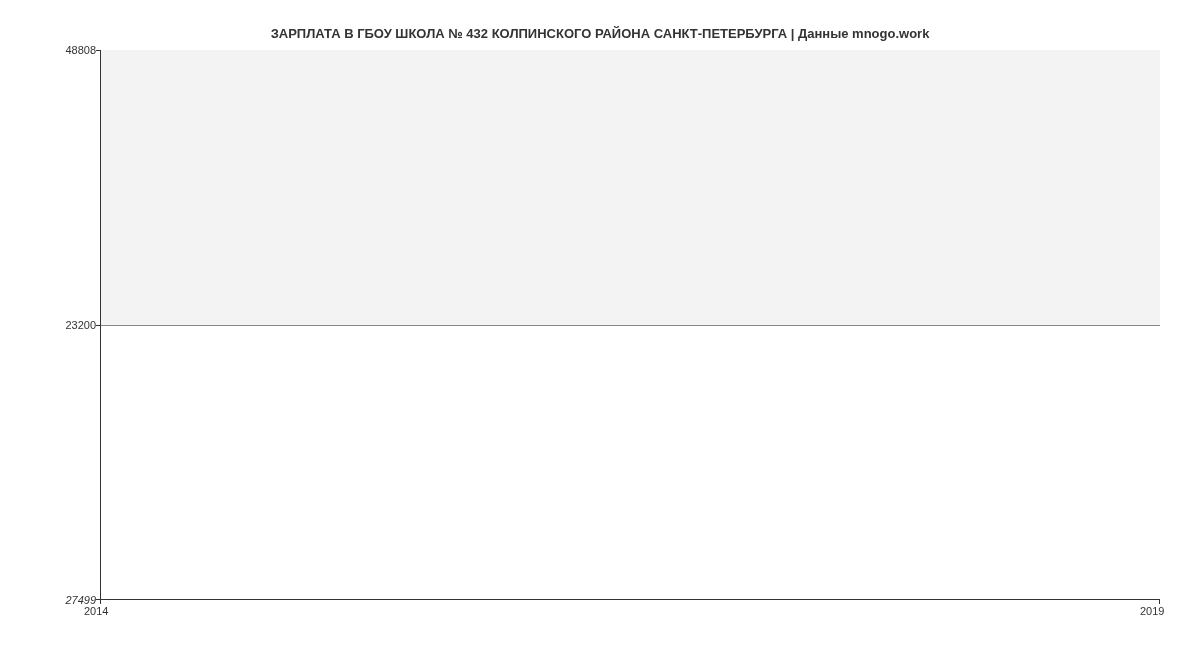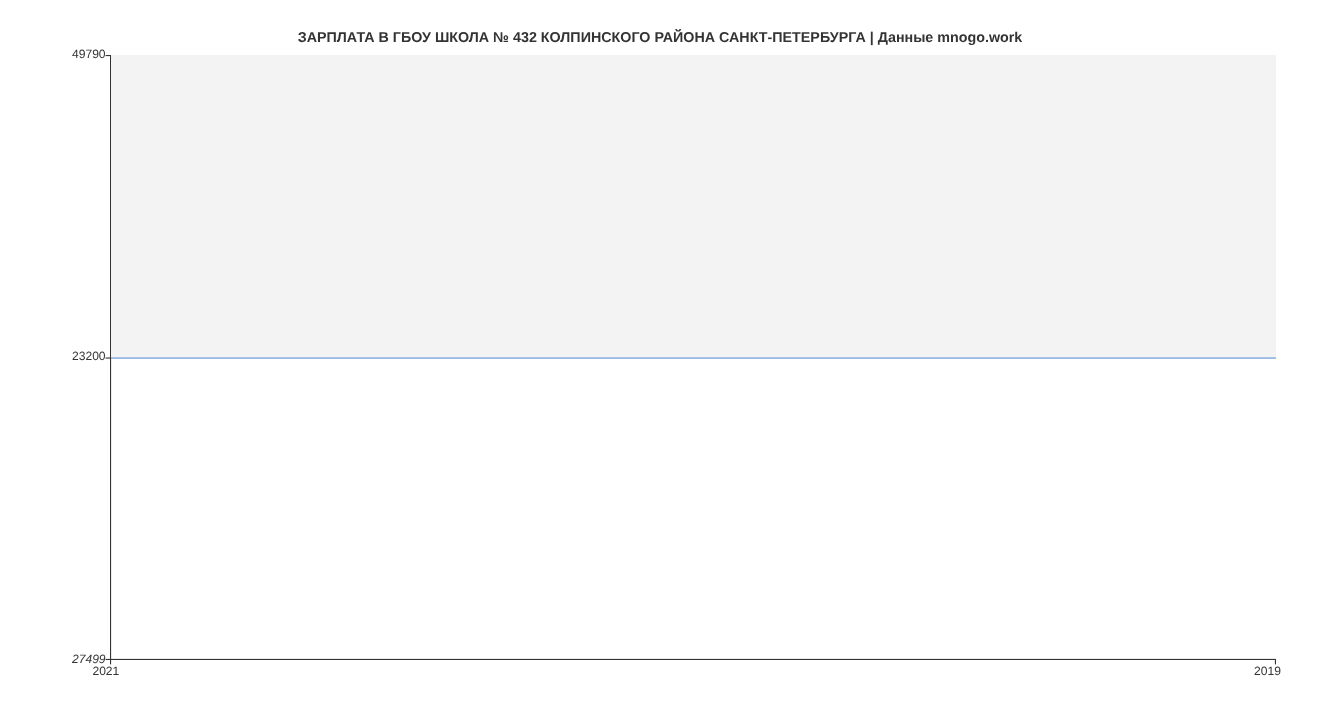--- a/index.html
+++ b/index.html
@@ -97,19 +97,19 @@
     <div class="area"></div>
     <div class="line"></div>
   </div>
 
   <div class="tickmark y t-top"></div>
   <div class="tickmark y t-mid"></div>
   <div class="tickmark y t-bot"></div>
   <div class="tickmark x left"></div>
   <div class="tickmark x right"></div>
 
-  <div class="ytick t-top">49790</div>
+  <div class="ytick t-top">48808</div>
   <div class="ytick t-mid">23200</div>
   <div class="ytick t-bot">27499</div>
 
-  <div class="xtick left">2021</div>
+  <div class="xtick left">2014</div>
   <div class="xtick right">2019</div>
 </div>
 
 </body></html>

